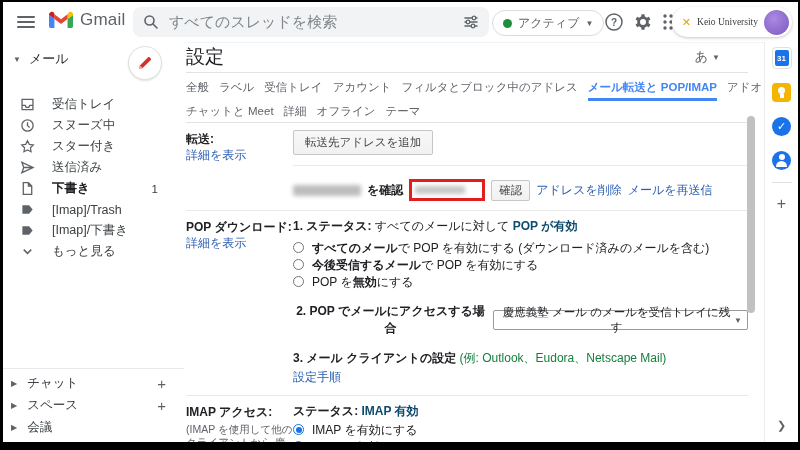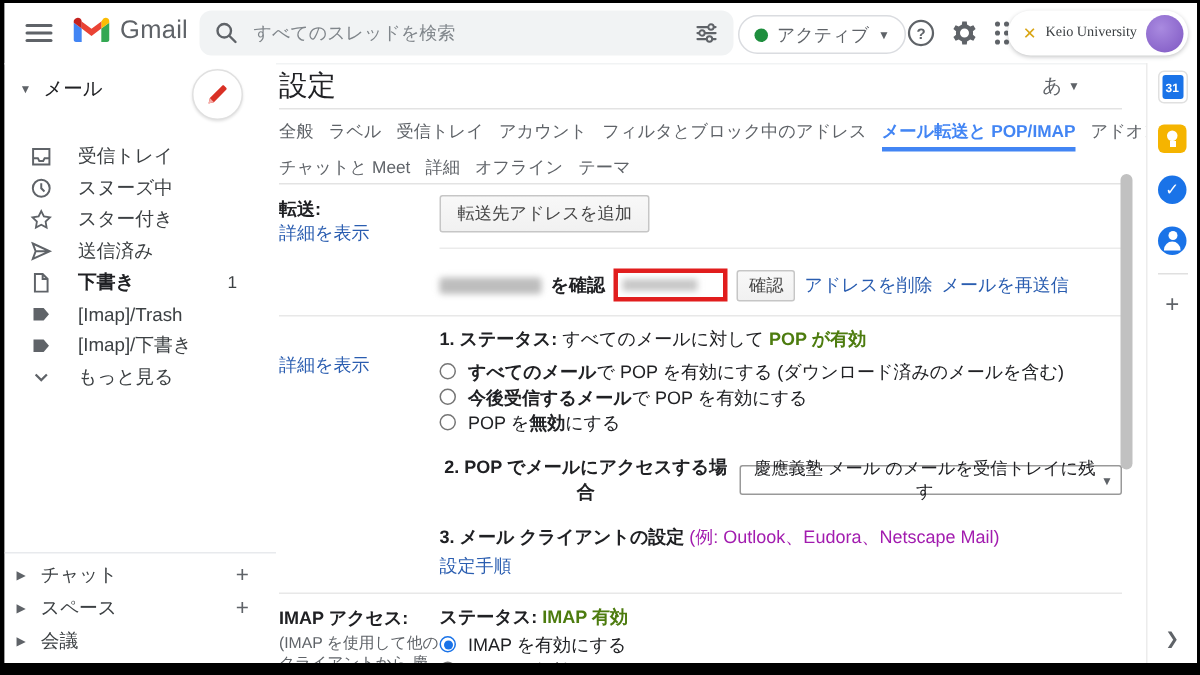--- a/index.html
+++ b/index.html
@@ -8,21 +8,21 @@
   .screen{position:absolute;left:3px;top:2px;width:795px;height:440px;background:#fff;overflow:hidden;}
 
   
   .header{position:absolute;top:0;left:0;right:0;height:40px;background:#fff;border-bottom:1px solid #f1f3f4;}
   .burger{position:absolute;left:14px;top:11px;width:18px;height:18px;cursor:pointer;}
   .burger div{height:2px;background:#5f6368;margin:3px 0;border-radius:1px;}
   .logo{position:absolute;left:46px;top:8px;display:flex;align-items:center;gap:7px;}
   .logo-text{font-size:17px;color:#5f6368;letter-spacing:.2px;}
   .search{position:absolute;left:130px;top:5px;width:356px;height:30px;background:#f1f3f4;border-radius:8px;
           display:flex;align-items:center;padding:0 10px;box-sizing:border-box;gap:10px;}
-  .search-text{color:#80868b;font-size:12px;flex:1;}
+  .search-text{color:#80868b;font-size:15px;flex:1;}
   .status-pill{position:absolute;left:489px;top:8px;height:24px;border:1px solid #dadce0;border-radius:13px;
           display:flex;align-items:center;gap:6px;padding:0 10px;font-size:12px;color:#5f6368;background:#fff;}
   .dot{width:9px;height:9px;border-radius:50%;background:#1e8e3e;}
   .chev{font-size:8px;color:#5f6368;}
   .hicon{position:absolute;top:10px;width:20px;height:20px;color:#5f6368;cursor:pointer;}
   .account-pill{position:absolute;right:6px;top:5px;height:30px;background:#fff;border-radius:15px;
           box-shadow:0 1px 3px rgba(60,64,67,.3);display:flex;align-items:center;gap:6px;padding:0 3px 0 10px;}
   .keio-x{color:#d9a514;font-size:11px;font-weight:700;}
   .account-name{font-size:9.5px;color:#3c4043;font-family:"Liberation Serif","DejaVu Serif",serif;}
   .avatar{width:25px;height:25px;border-radius:50%;background:radial-gradient(circle at 40% 35%,#a98ae0,#7e57c2);}
@@ -62,30 +62,30 @@
   .gbtn{display:inline-block;background:linear-gradient(#f8f8f8,#f1f1f1);border:1px solid #c6c6c6;border-radius:2px;
         padding:4px 11px;font-size:11.5px;color:#444;cursor:pointer;}
   .fwd-divider{border-top:1px solid #ebebeb;margin:10px 0 0;}
   .verify-row{display:flex;align-items:center;gap:6px;margin-top:13px;}
   .blur-email{width:68px;height:11px;border-radius:2px;background:#bdbdbd;filter:blur(2px);}
   .vbold{font-weight:700;}
   .red-box{border:3px solid #e11d1d;background:#fff;width:64px;height:16px;display:flex;align-items:center;padding:0 3px;}
   .blur-input{width:50px;height:8px;background:#c7c7c7;filter:blur(2px);}
   .vbtn{padding:2px 7px;}
   .num-line{margin:1px 0 6px;}
-  .green{color:#4d7c0f;font-weight:700;}
+  .green{color:#0c4a6e;font-weight:700;}
   .radio-row{display:flex;align-items:flex-start;gap:8px;margin:2px 0;line-height:15px;cursor:pointer;}
   .radio{width:11px;height:11px;border:1px solid #757575;border-radius:50%;flex:none;margin-top:1px;position:relative;background:#fff;box-sizing:border-box;}
   .radio.checked{border-color:#1a73e8;}
   .radio.checked::after{content:"";position:absolute;left:1.5px;top:1.5px;right:1.5px;bottom:1.5px;background:#1a73e8;border-radius:50%;}
   .access-row{margin-top:13px;display:flex;align-items:center;gap:5px;text-align:center;}
   .select{width:262px;height:20px;border:1px solid #999;border-radius:2px;background:#fff;display:flex;align-items:center;
           justify-content:space-between;padding:0 5px;font-size:11.5px;color:#202124;box-sizing:border-box;cursor:pointer;}
   .client-row{margin-top:13px;}
-  .note{color:#a21caf;}
+  .note{color:#15803d;}
 
   
   .companion{position:absolute;right:0;top:40px;width:34px;bottom:0;border-left:1px solid #ececec;background:#fff;
              display:flex;flex-direction:column;align-items:center;padding-top:6px;gap:14px;box-sizing:border-box;}
   .cp-icon{width:20px;height:20px;cursor:pointer;display:flex;align-items:center;justify-content:center;}
   .cp-divider{width:20px;border-top:1px solid #e0e0e0;margin:-2px 0;}
   .cp-plus{color:#5f6368;font-size:16px;cursor:pointer;}
   .cp-chevron{position:absolute;bottom:10px;color:#5f6368;font-size:11px;cursor:pointer;}
   .scrollbar{position:absolute;right:43px;top:114px;width:8px;height:197px;background:#c1c1c1;border-radius:4px;}
   .cal{width:20px;height:20px;border-radius:4px;background:#fff;border:1px solid #e0e0e0;position:relative;}
@@ -318,21 +318,21 @@
           </span>
           <span class="gbtn vbtn">確認</span>
           <a class="link">アドレスを削除</a>
           <a class="link">メールを再送信</a>
         </div>
       </div>
     </div>
 
     <div class="section">
       <div class="sec-label">
-        <br>
+        <b>POP ダウンロード:</b><br>
         <a class="link">詳細を表示</a>
       </div>
       <div class="sec-content">
         <div class="num-line">
           <b>1. ステータス:</b>
           <span>すべてのメールに対して</span>
           <span class="green">POP が有効</span>
         </div>
         <div class="radio-row">
           <span class="radio"></span>

